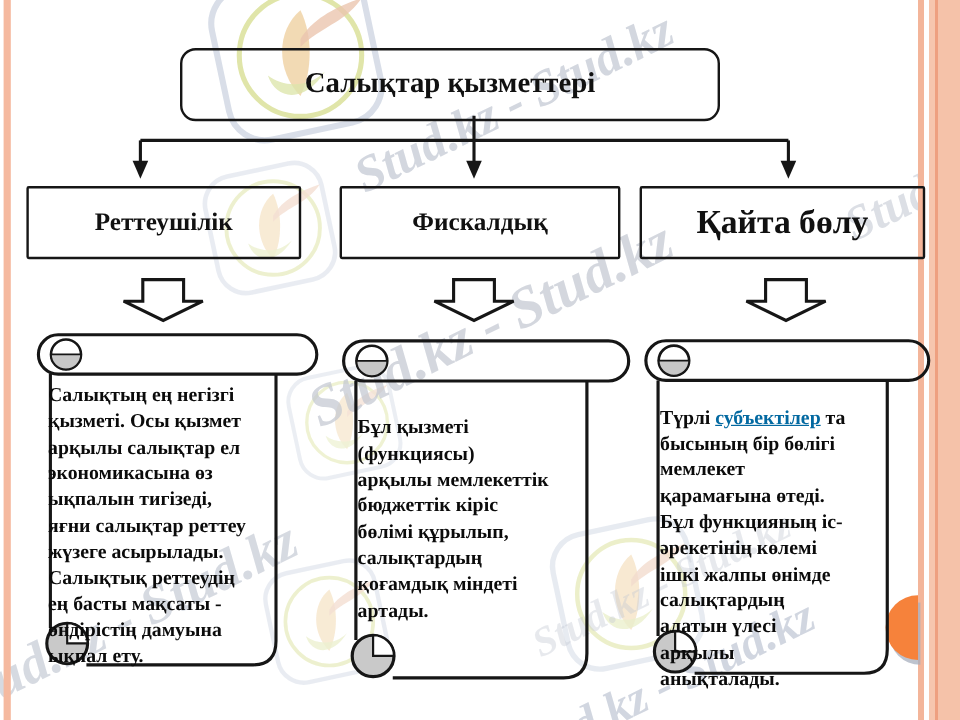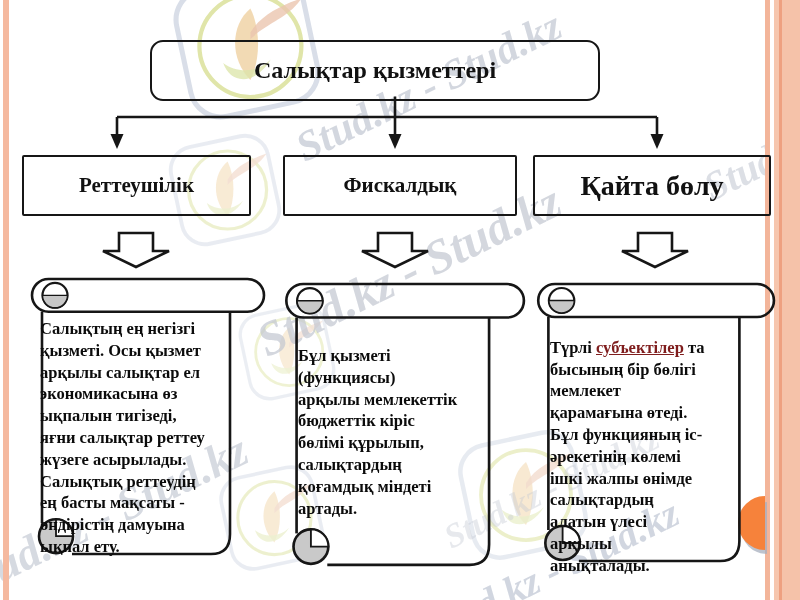--- a/index.html
+++ b/index.html
@@ -37,21 +37,21 @@
   .scroll{position:absolute;z-index:4;}
   .scroll svg.shape{position:absolute;left:0;top:0;width:100%;height:100%;}
   .scroll-text{position:absolute;text-align:left;font-weight:bold;color:#0b0b0b;
                font-size:16.5px;line-height:21.8px;white-space:pre-line;z-index:5;}
   #scroll-1{left:18px;top:276px;width:250px;height:290px;}
   #scroll-1 .scroll-text{left:22px;top:42px;width:196px;}
   #scroll-2{left:272px;top:281px;width:256px;height:296px;}
   #scroll-2 .scroll-text{left:26px;top:64px;width:200px;}
   #scroll-3{left:524px;top:281px;width:254px;height:292px;}
   #scroll-3 .scroll-text{left:26px;top:34px;width:198px;}
-  .doclink{color:#7f1d1d;text-decoration:underline;cursor:pointer;}
+  .doclink{color:#0369a1;text-decoration:underline;cursor:pointer;}
 </style>
 </head>
 <body>
 
 <div id="screen">
 
   <svg width="0" height="0" style="position:absolute">
     <defs>
       <g id="scrollShape">
         <rect x="14" y="3" width="232" height="33" rx="16.5" fill="none" stroke="#161616" stroke-width="2.6"></rect>

